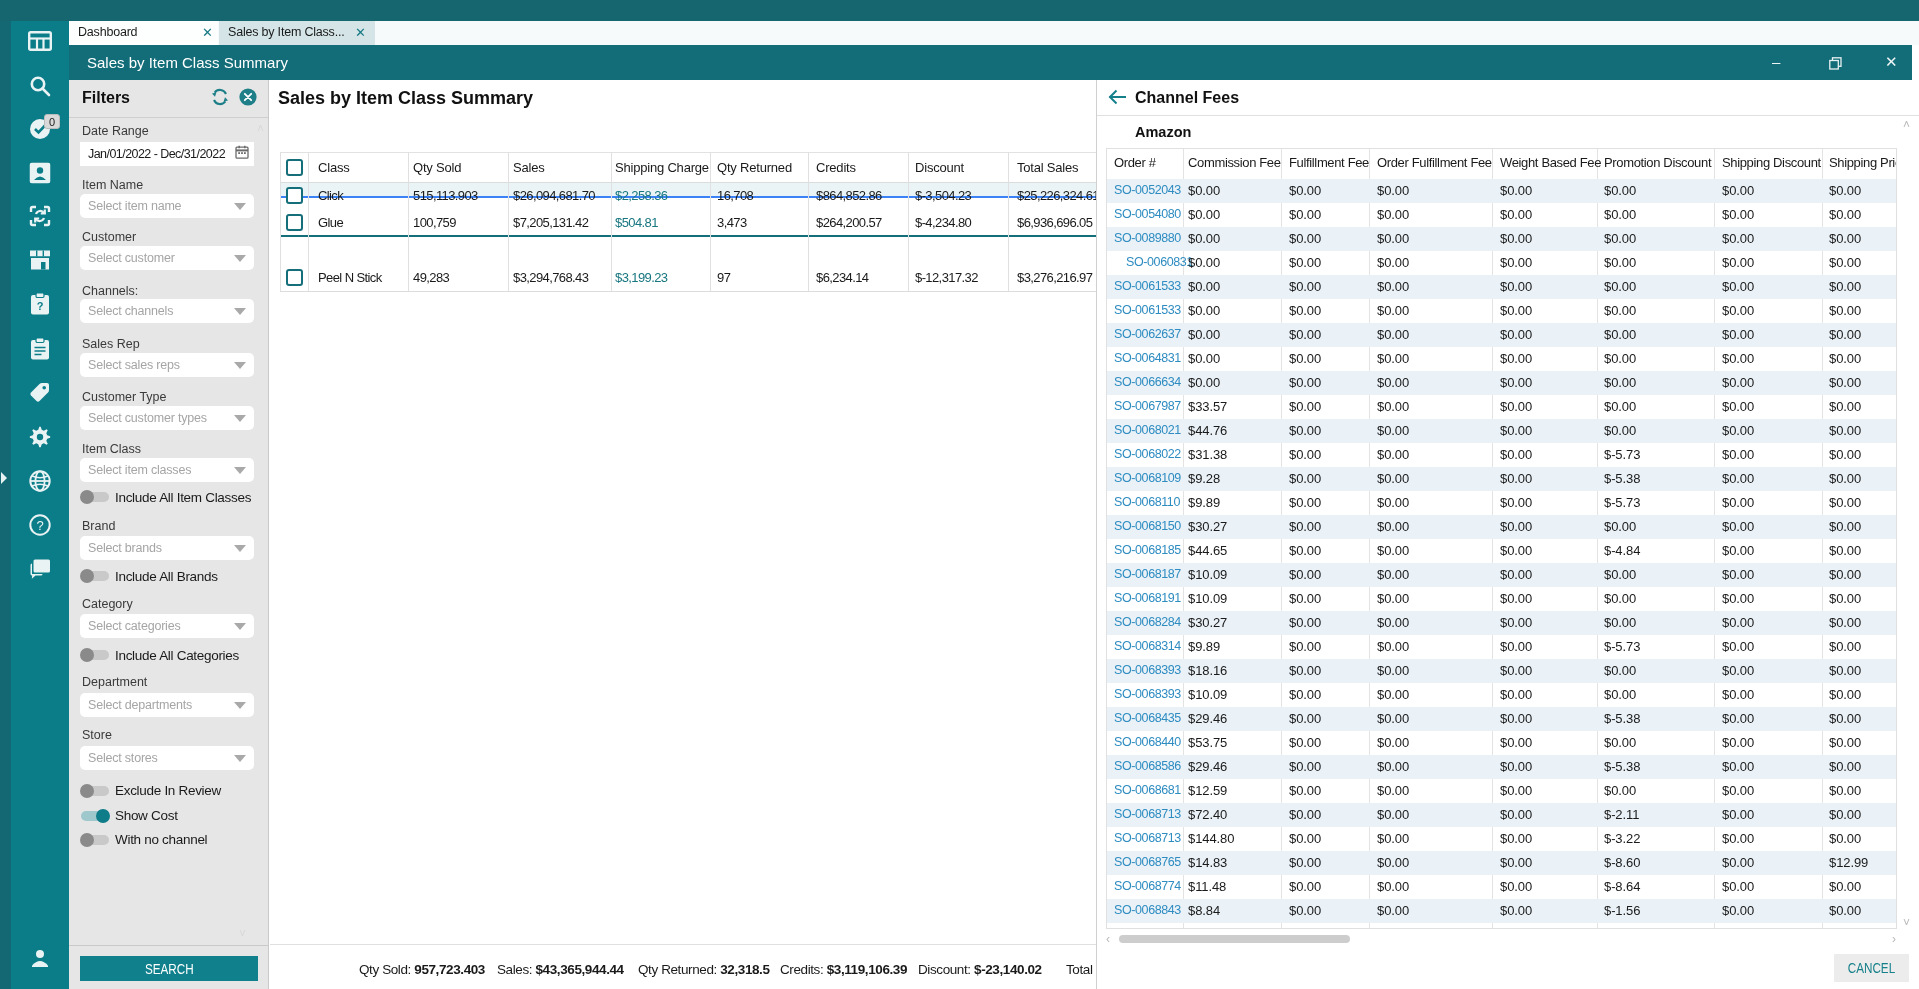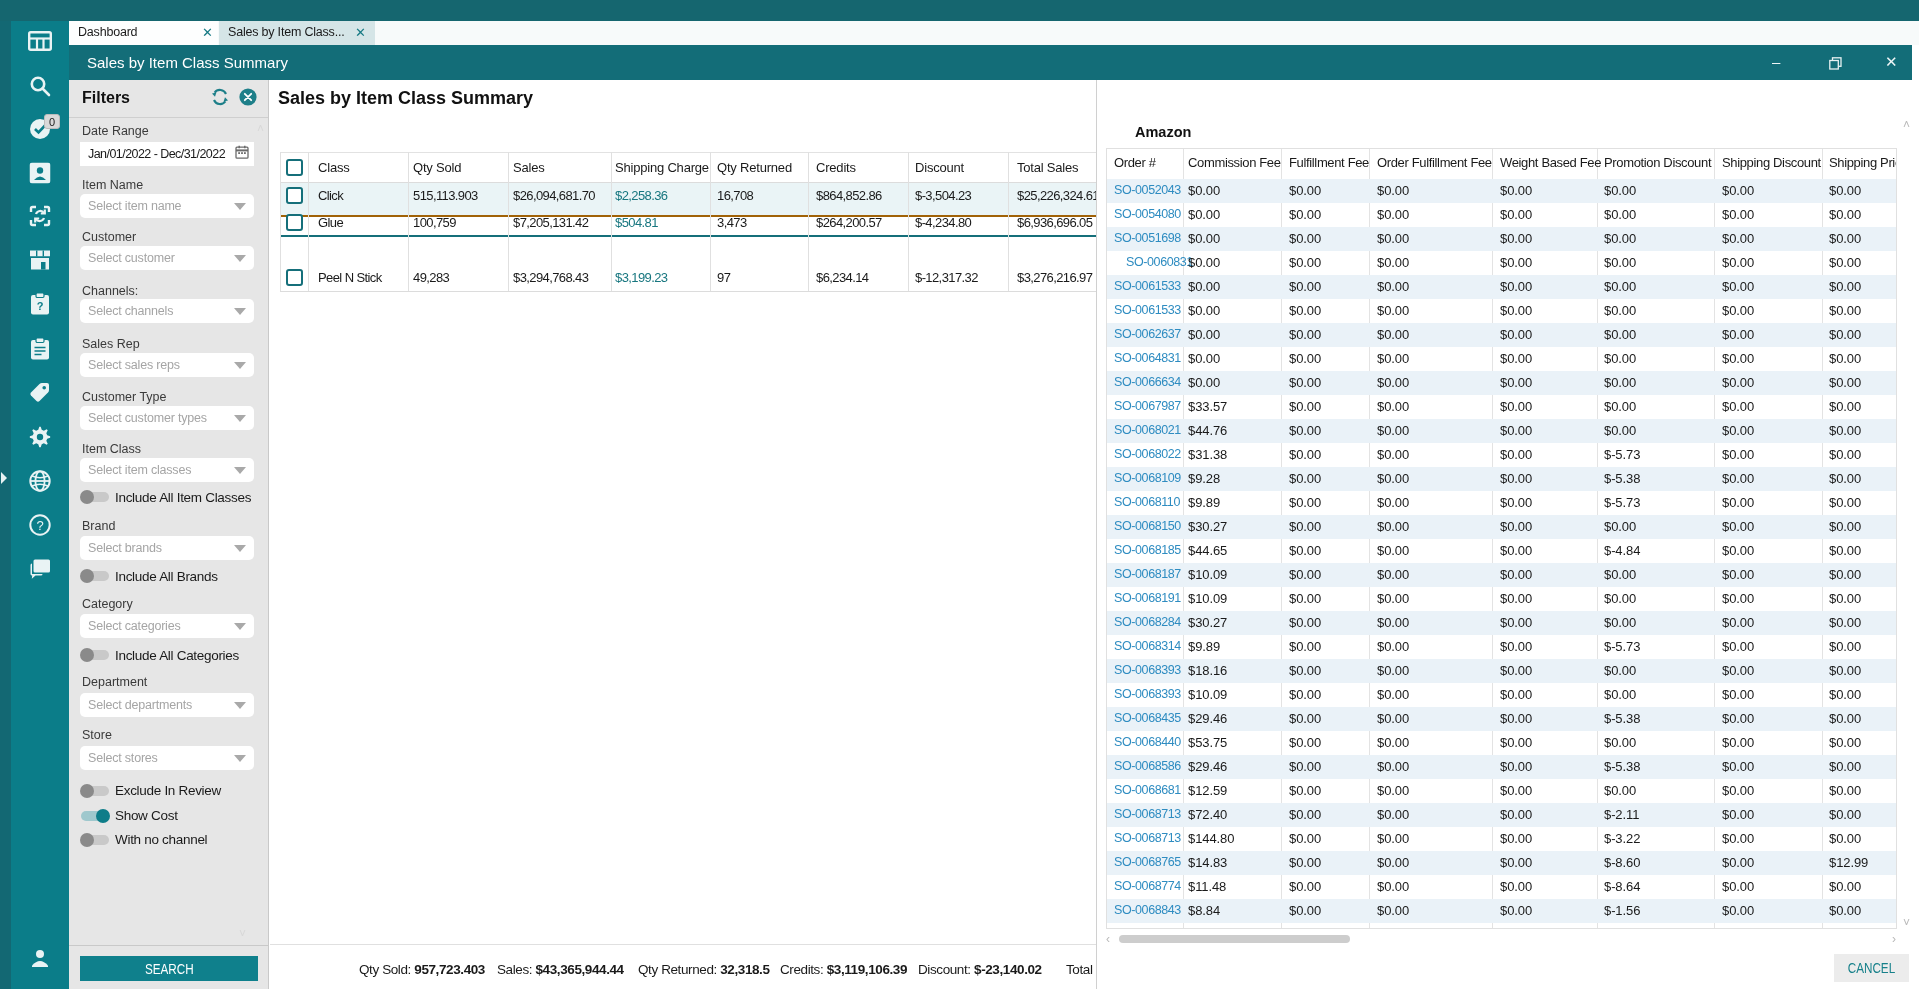--- a/index.html
+++ b/index.html
@@ -299,21 +299,21 @@
      <div class="cbx" style="top:6px"></div>
      <span style="left:38px">Class</span>
      <span style="left:133px">Qty Sold</span>
      <span style="left:233px">Sales</span>
      <span style="left:335px">Shipping Charge</span>
      <span style="left:437px">Qty Returned</span>
      <span style="left:536px">Credits</span>
      <span style="left:635px">Discount</span>
      <span style="left:737px">Total Sales</span>
    </div>
-   <div class="mrow odd" style="top:31px;height:34px;border-bottom:2px solid #a16207">
+   <div class="mrow odd" style="top:31px;height:15px;border-bottom:2px solid #3b82f6">
      <div class="cbx" style="top:4px"></div>
      <span style="left:38px">Click</span>
         <span style="left:133px">515,113.903</span>
         <span style="left:233px">$26,094,681.70</span>
         <span class="teal" style="left:335px">$2,258.36</span>
         <span style="left:437px">16,708</span>
         <span style="left:536px">$864,852.86</span>
         <span style="left:635px">$-3,504.23</span>
         <span style="left:737px">$25,226,324.61</span>
    </div>
@@ -344,20 +344,27 @@
    <span style="left:89px">Qty Sold: <b>957,723.403</b></span>
    <span style="left:227px">Sales: <b>$43,365,944.44</b></span>
    <span style="left:368px">Qty Returned: <b>32,318.5</b></span>
    <span style="left:510px">Credits: <b>$3,119,106.39</b></span>
    <span style="left:648px">Discount: <b>$-23,140.02</b></span>
    <span style="left:796px">Total Sales: </span>
  </div>
 </div>
 
 <div id="rpanel">
+ <div class="phdr">
+   <svg style="position:absolute;left:11px;top:9px" width="19" height="16" viewBox="0 0 19 16">
+        <line x1="1.5" y1="8" x2="18" y2="8" stroke="#16808A" stroke-width="2"></line>
+        <path d="M8.5 1.5 L2 8 L8.5 14.5" fill="none" stroke="#16808A" stroke-width="2"></path>
+      </svg>
+   <span class="t">Channel Fees</span>
+ </div>
  <div class="amazon">Amazon</div>
  <div id="cftable">
   <div class="vsep" style="left:76px"></div>
       <div class="vsep" style="left:174px"></div>
       <div class="vsep" style="left:262px"></div>
       <div class="vsep" style="left:385px"></div>
       <div class="vsep" style="left:490px"></div>
       <div class="vsep" style="left:607px"></div>
       <div class="vsep" style="left:715px"></div>
   <div class="hrow">
@@ -384,21 +391,21 @@
         <span class="lnk" style="left:7px">SO-0054080</span>
         <span style="left:81px">$0.00</span>
         <span style="left:182px">$0.00</span>
         <span style="left:270px">$0.00</span>
         <span style="left:393px">$0.00</span>
         <span style="left:497px">$0.00</span>
         <span style="left:615px">$0.00</span>
         <span style="left:722px">$0.00</span>
       </div>
   <div class="cfr odd" style="top:78px">
-        <span class="lnk" style="left:7px">SO-0051698</span>
+        <span class="lnk" style="left:7px">SO-0089880</span>
         <span style="left:81px">$0.00</span>
         <span style="left:182px">$0.00</span>
         <span style="left:270px">$0.00</span>
         <span style="left:393px">$0.00</span>
         <span style="left:497px">$0.00</span>
         <span style="left:615px">$0.00</span>
         <span style="left:722px">$0.00</span>
       </div>
   <div class="cfr" style="top:102px">
         <span class="lnk" style="left:19px">SO-0060831</span>

